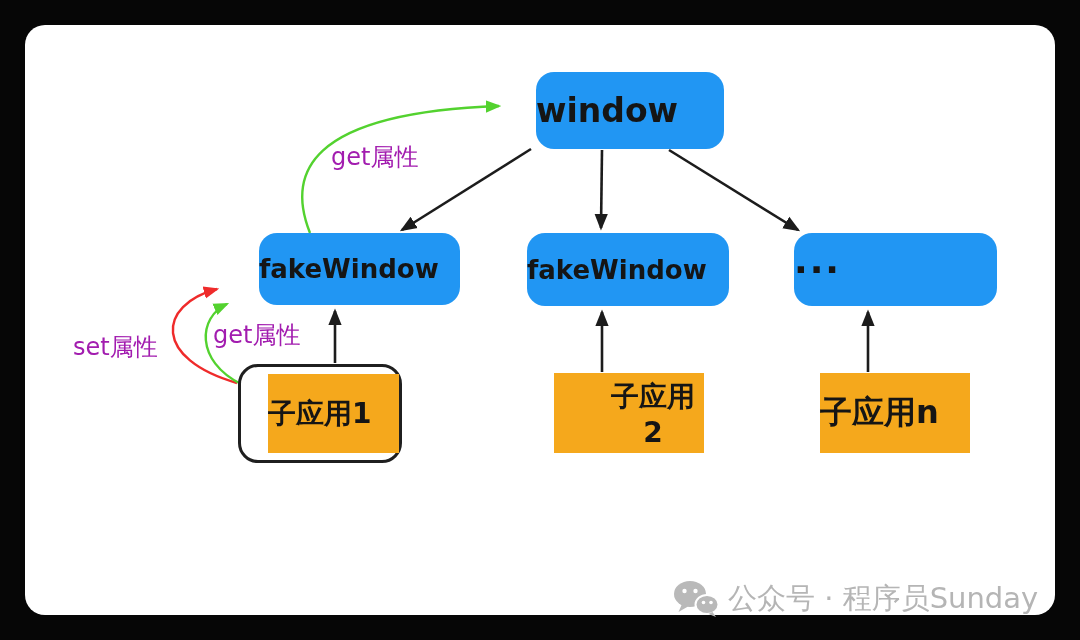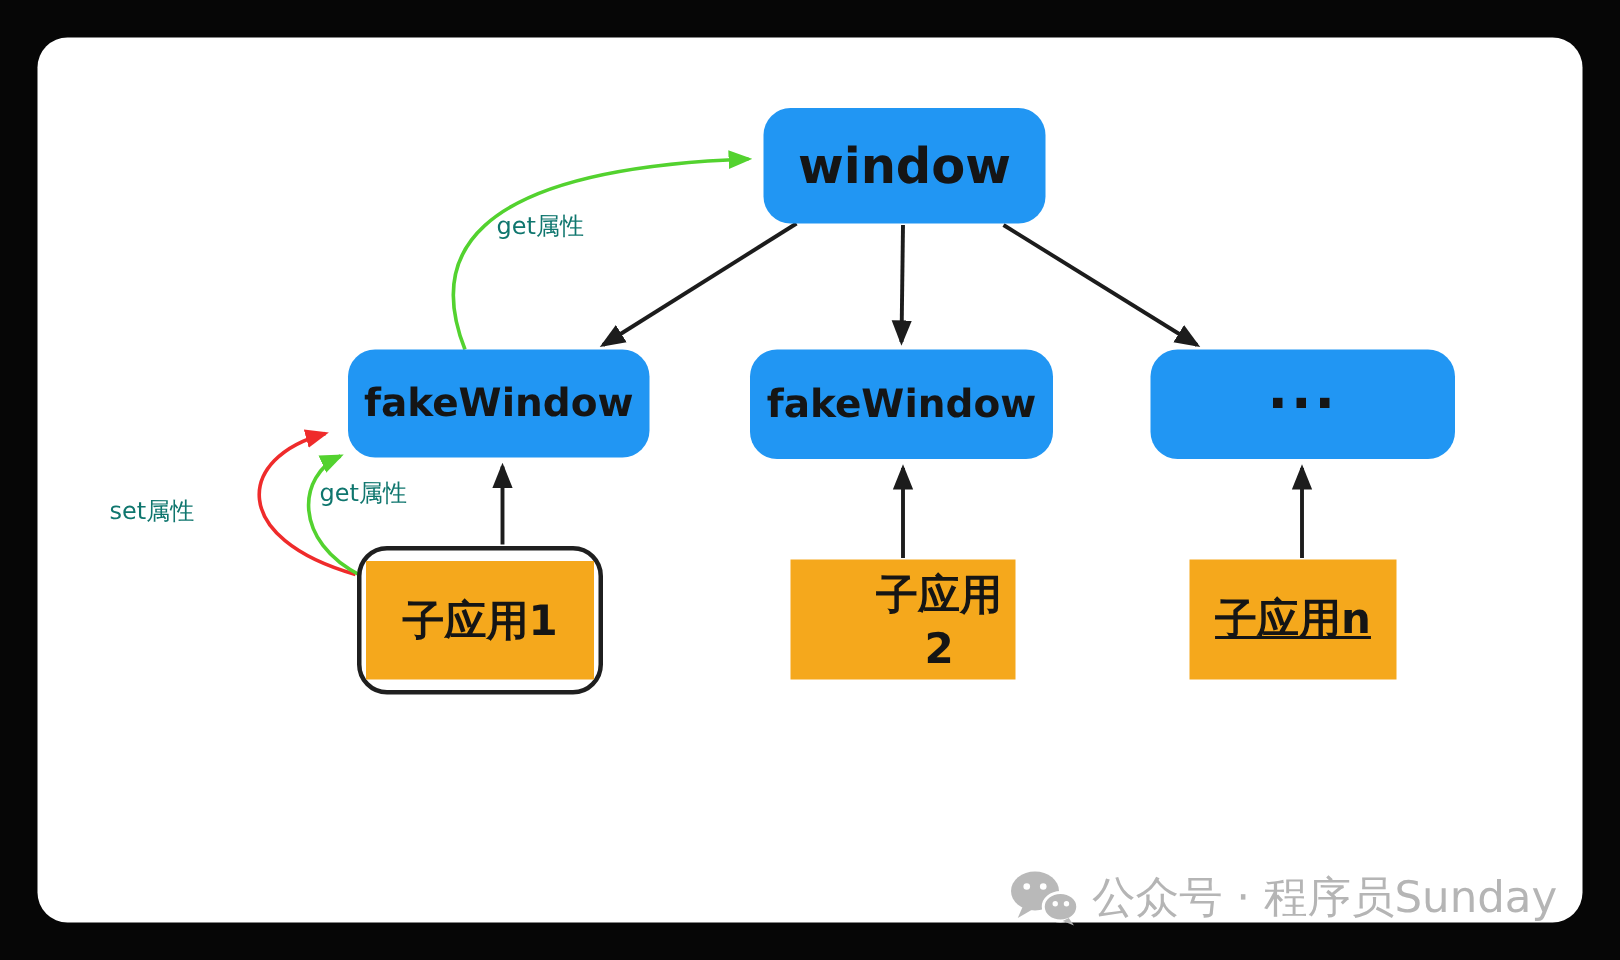--- a/index.html
+++ b/index.html
@@ -12,43 +12,43 @@
   .stage { position:absolute; inset:0; }
   .canvas {
     position:absolute; left:25px; top:25px;
     width:1030px; height:590px;
     background:#ffffff; border-radius:20px;
   }
   .edges { position:absolute; left:0; top:0; pointer-events:none; }
 
   .node {
     position:absolute; box-sizing:border-box;
-    display:flex; align-items:center; justify-content:center;
-    font-weight:600; color:#151515; text-align:center;
+    display:flex; align-items:center; justify-content:flex-start;
+    font-weight:600; color:#151515; text-align:center;margin-left:27px;
   }
   .blue   { background:#2196f3; border-radius:18px; }
   .orange { background:#f5a81c; }
 
   #node-window { left:484px; top:47px;  width:188px; height:77px; font-size:33px; }
   #node-fake1  { left:207px; top:208px; width:201px; height:72px; font-size:26px; }
   #node-fake2  { left:475px; top:208px; width:202px; height:73px; font-size:26px; }
   #node-dots   { left:742px; top:208px; width:203px; height:73px; font-size:36px; font-weight:800; }
   #node-dots .dots-label { margin-top:-18px; letter-spacing:2px; }
 
   .sub1-wrap {
     position:absolute; left:213px; top:339px; width:164px; height:99px;
     border:3px solid #1f1f1f; border-radius:20px; background:#ffffff;
     box-sizing:border-box; display:flex; align-items:center; justify-content:center;
   }
   #node-sub1 { position:static; width:152px; height:79px; font-size:28px; }
   #node-sub2 { left:502px; top:348px; width:150px; height:80px; font-size:28px;padding-left:48px; }
-  #node-sub3 { left:768px; top:348px; width:138px; height:80px; font-size:28px;text-decoration:underline; }
+  #node-sub3 { left:768px; top:348px; width:150px; height:80px; font-size:32px; }
 
   .edge-label {
-    position:absolute; font-size:16px; color:#0f766e;
+    position:absolute; font-size:24px; color:#a21caf;
     white-space:nowrap; font-weight:500;
   }
   #lbl-get-top    { left:306px; top:116px; }
   #lbl-set-left   { left:48px;  top:306px; }
   #lbl-get-bottom { left:188px; top:294px; }
 
   .diagram-title {
     position:absolute; left:424px; top:482px;
     font-size:47px; font-weight:900; color:#0e0e0e;
     white-space:nowrap; letter-spacing:1px;

